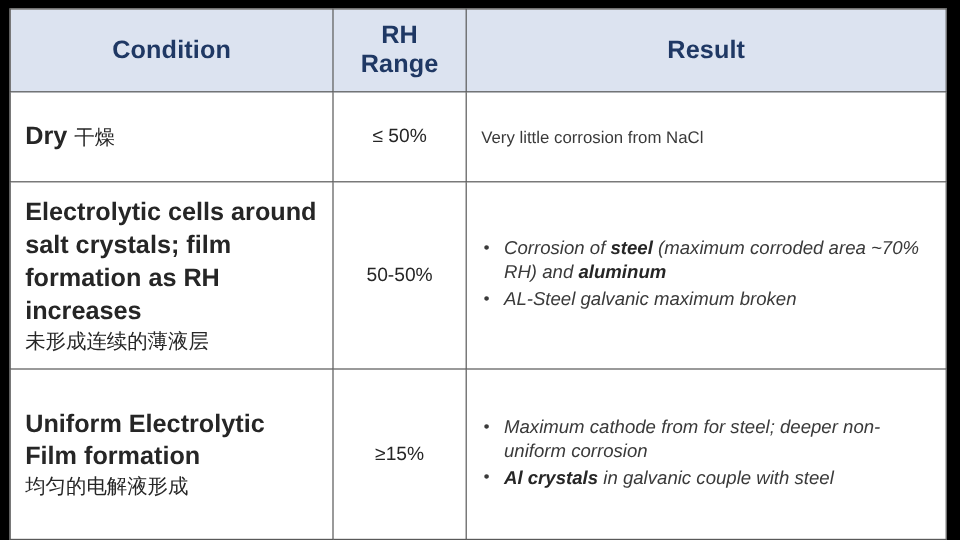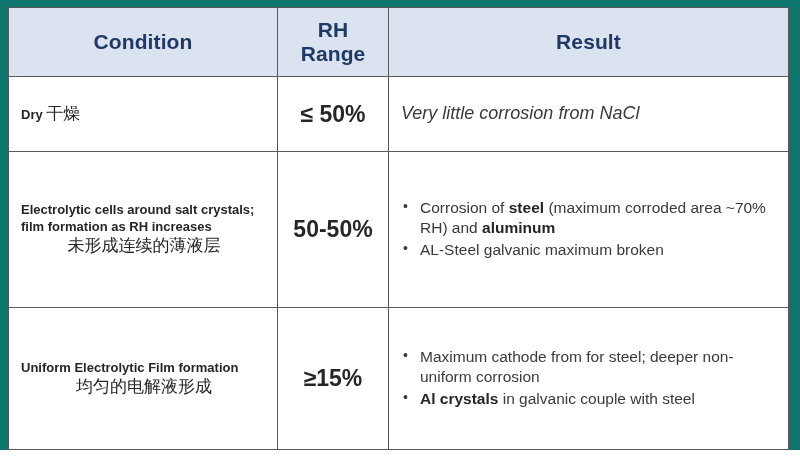--- a/index.html
+++ b/index.html
@@ -11,21 +11,21 @@
     width: 800px;
     height: 457px;
     font-family: "Liberation Sans", "DejaVu Sans", sans-serif;
     overflow: hidden;
   }
 
   .page {
     position: relative;
     width: 800px;
     height: 450px;
-    background: #0f766e;
+    background: #000000;
   }
 
   table.rh-table {
     position: absolute;
     left: 8px;
     top: 7px;
     width: 780px;
     border-collapse: collapse;
     table-layout: fixed;
     background: #ffffff;
@@ -62,58 +62,57 @@
     text-align: right;
   }
 
   
   .cell-pad {
     padding: 10px 10px 10px 12px;
   }
 
   .cond-en {
     font-weight: bold;
-    font-size: 13px;
+    font-size: 21px;
     line-height: 1.32;
     color: #262626;
   }
   .cond-zh {
     font-weight: normal;
     font-size: 17px;
     line-height: 1.32;
     color: #262626;
     font-family: Liberation Serif, serif;
-    text-align: center;
   }
   .cond-block {
     display: block;
   }
 
   .rh-cell {
     text-align: center;
   }
   .rh-value {
-    font-weight: bold;
-    font-size: 23px;
+    font-weight: normal;
+    font-size: 16px;
     color: #262626;
     white-space: nowrap;
   }
 
   .result-plain {
-    font-size: 18px;
+    font-size: 14px;
     line-height: 1.3;
     color: #3a3a3a;
     font-weight: normal;
-    font-style: italic;
   }
 
   ul.bullets {
     margin: 0;
     padding: 0;
     list-style: none;
+    font-style: italic;
   }
   ul.bullets li {
     position: relative;
     padding-left: 19px;
     margin: 0 0 1px 0;
     font-size: 15.5px;
     line-height: 1.32;
     color: #3a3a3a;
   }
   ul.bullets li::before {

